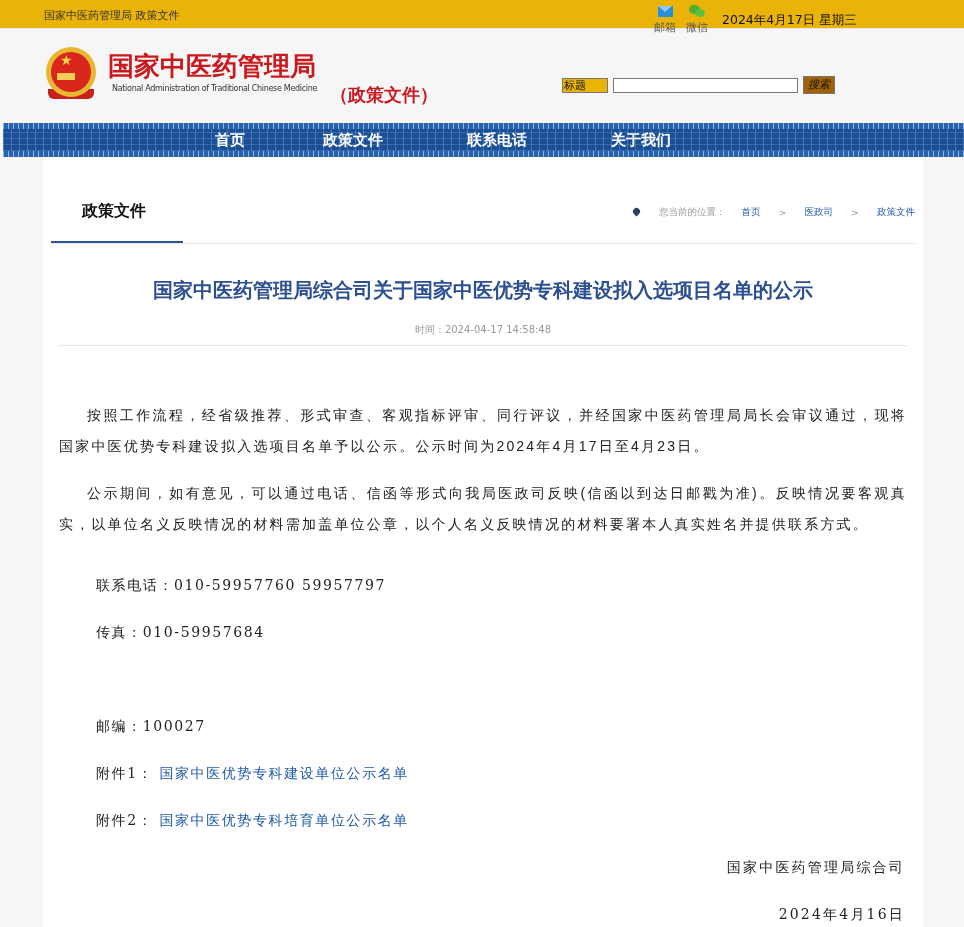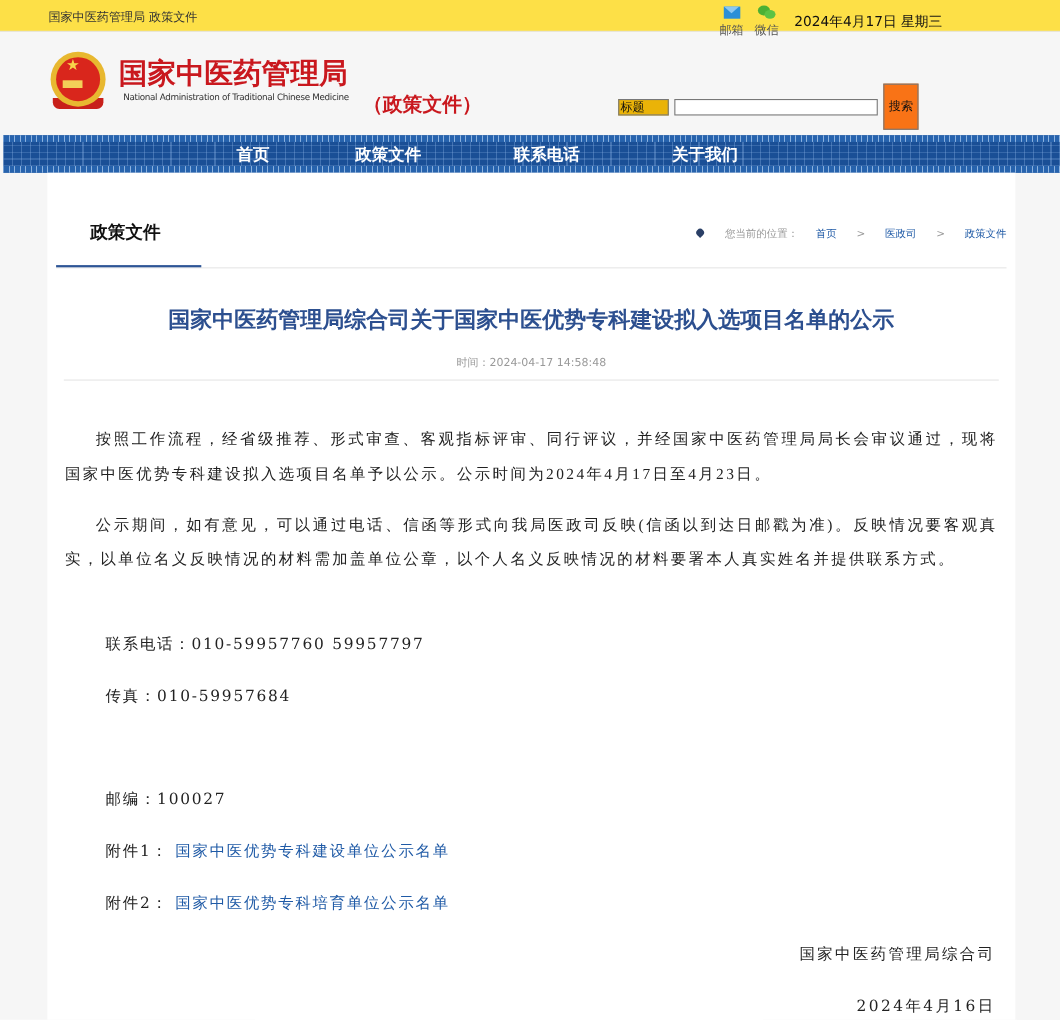--- a/index.html
+++ b/index.html
@@ -5,21 +5,21 @@
   html, body { margin: 0; padding: 0; }
   body {
     width: 964px; height: 927px; overflow: hidden;
     background: #f6f6f6;
     font-family: "DejaVu Sans", "Liberation Sans", sans-serif;
     color: #222;
     position: relative;
   }
   .topbar {
     position: absolute; left: 0; top: 0; width: 964px; height: 28px;
-    border-bottom: 1px solid #e6e6e6; background: #fde047;
+    border-bottom: 1px solid #e6e6e6; background: #eab308;
     font-size: 11px; color: #333;
   }
   .topbar .site { position: absolute; left: 44px; top: 8px; }
   .topbar .right { position: absolute; left: 654px; top: 5px; display: flex; align-items: center; gap: 4px; }
   .topbar .link { display: flex; align-items: center; gap: 3px; color: #555; font-size: 11px; margin-right: 6px; flex-direction: column; }
   .topbar .date { font-size: 12.5px; color: #111; margin-left: 4px; }
   .mail-icon { width: 15px; height: 11px; background: #2b8fd8; position: relative; display: inline-block; }
   .mail-icon:before { content: ""; position: absolute; left: 0; top: 0; border-left: 7.5px solid transparent; border-right: 7.5px solid transparent; border-top: 6px solid #8cc8f2; }
   .wechat-icon { width: 16px; height: 12px; position: relative; display: inline-block; }
   .wechat-icon:before { content: ""; position: absolute; left: 0; top: 0; width: 11px; height: 9px; background: #4cb034; border-radius: 50%; }
@@ -31,21 +31,21 @@
   .emblem .inner { position: absolute; left: 5px; top: 5px; width: 40px; height: 40px; border-radius: 50%; background: #d9261c; }
   .emblem .star { position: absolute; left: 14px; top: 6px; color: #f8d54a; font-size: 14px; line-height: 14px; }
   .emblem .gate { position: absolute; left: 11px; top: 26px; width: 18px; height: 7px; background: #f3cf58; }
   .emblem .ribbon { position: absolute; left: 2px; top: 42px; width: 46px; height: 10px; background: #c8201a; border-radius: 0 0 6px 6px; }
   .logo-cn { position: absolute; left: 108px; top: 20px; font-size: 26px; font-weight: bold; color: #c9181e; letter-spacing: 0px; font-family: "DejaVu Sans", sans-serif; }
   .logo-en { position: absolute; left: 112px; top: 55px; font-size: 8px; color: #333; letter-spacing: -0.3px; }
   .logo-sub { position: absolute; left: 330px; top: 54px; font-size: 18px; font-weight: bold; color: #c9181e; }
   .search { position: absolute; left: 562px; top: 47px; display: flex; align-items: center; gap: 5px; }
   .search .sel { width: 42px; height: 13px; border: 1px solid #777; background: #eab308; font-size: 11px; line-height: 13px; padding: 0 1px; color: #111; }
   .search .inp { width: 183px; height: 13px; border: 1px solid #777; background: #fff; }
-  .search .btn { height: 16px; border: 1px solid #777; background: #f97316; font-size: 11px; padding: 12px 4px; line-height: 16px; color: #111; }
+  .search .btn { height: 16px; border: 1px solid #777; background: #a16207; font-size: 11px; padding: 0 4px; line-height: 16px; color: #111; font-style: italic; }
 
   .nav {
     position: absolute; left: 3px; top: 123px; width: 961px; height: 34px;
     background-color: #1a4f96;
     background-image:
       repeating-linear-gradient(90deg, rgba(140,180,230,0.35) 0 1px, transparent 1px 8px),
       repeating-linear-gradient(0deg, rgba(140,180,230,0.25) 0 1px, transparent 1px 6px);
   }
   .nav:before, .nav:after {
     content: ""; position: absolute; left: 0; width: 100%; height: 6px;
@@ -63,21 +63,21 @@
   .crumbs { position: absolute; right: 0; top: 49px; font-size: 9.5px; color: #999; display: flex; align-items: center; gap: 16px; }
   .crumbs .pin-icon { width: 7px; height: 9px; position: relative; display: inline-block; margin-right: 3px; }
   .crumbs .pin-icon:before { content: ""; position: absolute; left: 0; top: 0; width: 7px; height: 7px; background: #2a3f66; border-radius: 50% 50% 50% 0; transform: rotate(-45deg); }
   .crumbs a { color: #1f5aa6; text-decoration: none; }
   .crumbs .sep { color: #999; margin: 0 2px; }
 
   .article-title { position: absolute; left: 0; top: 120px; width: 880px; text-align: center; font-size: 20px; font-weight: bold; color: #2c4f8f; font-family: "DejaVu Serif", "Liberation Serif", serif; }
   .article-time { position: absolute; left: 0; top: 166px; width: 880px; text-align: center; font-size: 10px; color: #999; }
   .article-divider { position: absolute; left: 15px; top: 188px; width: 850px; height: 1px; background: #e5e5e5; }
 
-  .body-text { position: absolute; left: 16px; top: 228px; width: 848px; font-family: Liberation Serif, serif; font-size: 14px; color: #222; letter-spacing: 2.2px; line-height: 31px; }
+  .body-text { position: absolute; left: 16px; top: 243px; width: 848px; font-family: Liberation Sans, sans-serif; font-size: 14px; color: #222; letter-spacing: 2.2px; line-height: 31px; }
   .body-text p { margin: 0; text-indent: 2em; text-align: justify; }
   .body-text p.p2 { margin-top: 16px; }
   .line { position: absolute; left: 53px; font-family: "DejaVu Serif", "Liberation Serif", serif; font-size: 14px; color: #222; letter-spacing: 1.6px; }
   .line a { color: #1f5aa6; text-decoration: none; }
   .sign { position: absolute; right: 18px; font-family: "DejaVu Serif", "Liberation Serif", serif; font-size: 14px; color: #222; letter-spacing: 2.2px; text-align: right; }
 </style>
 </head>
 <body>
 
 <div class="topbar">

